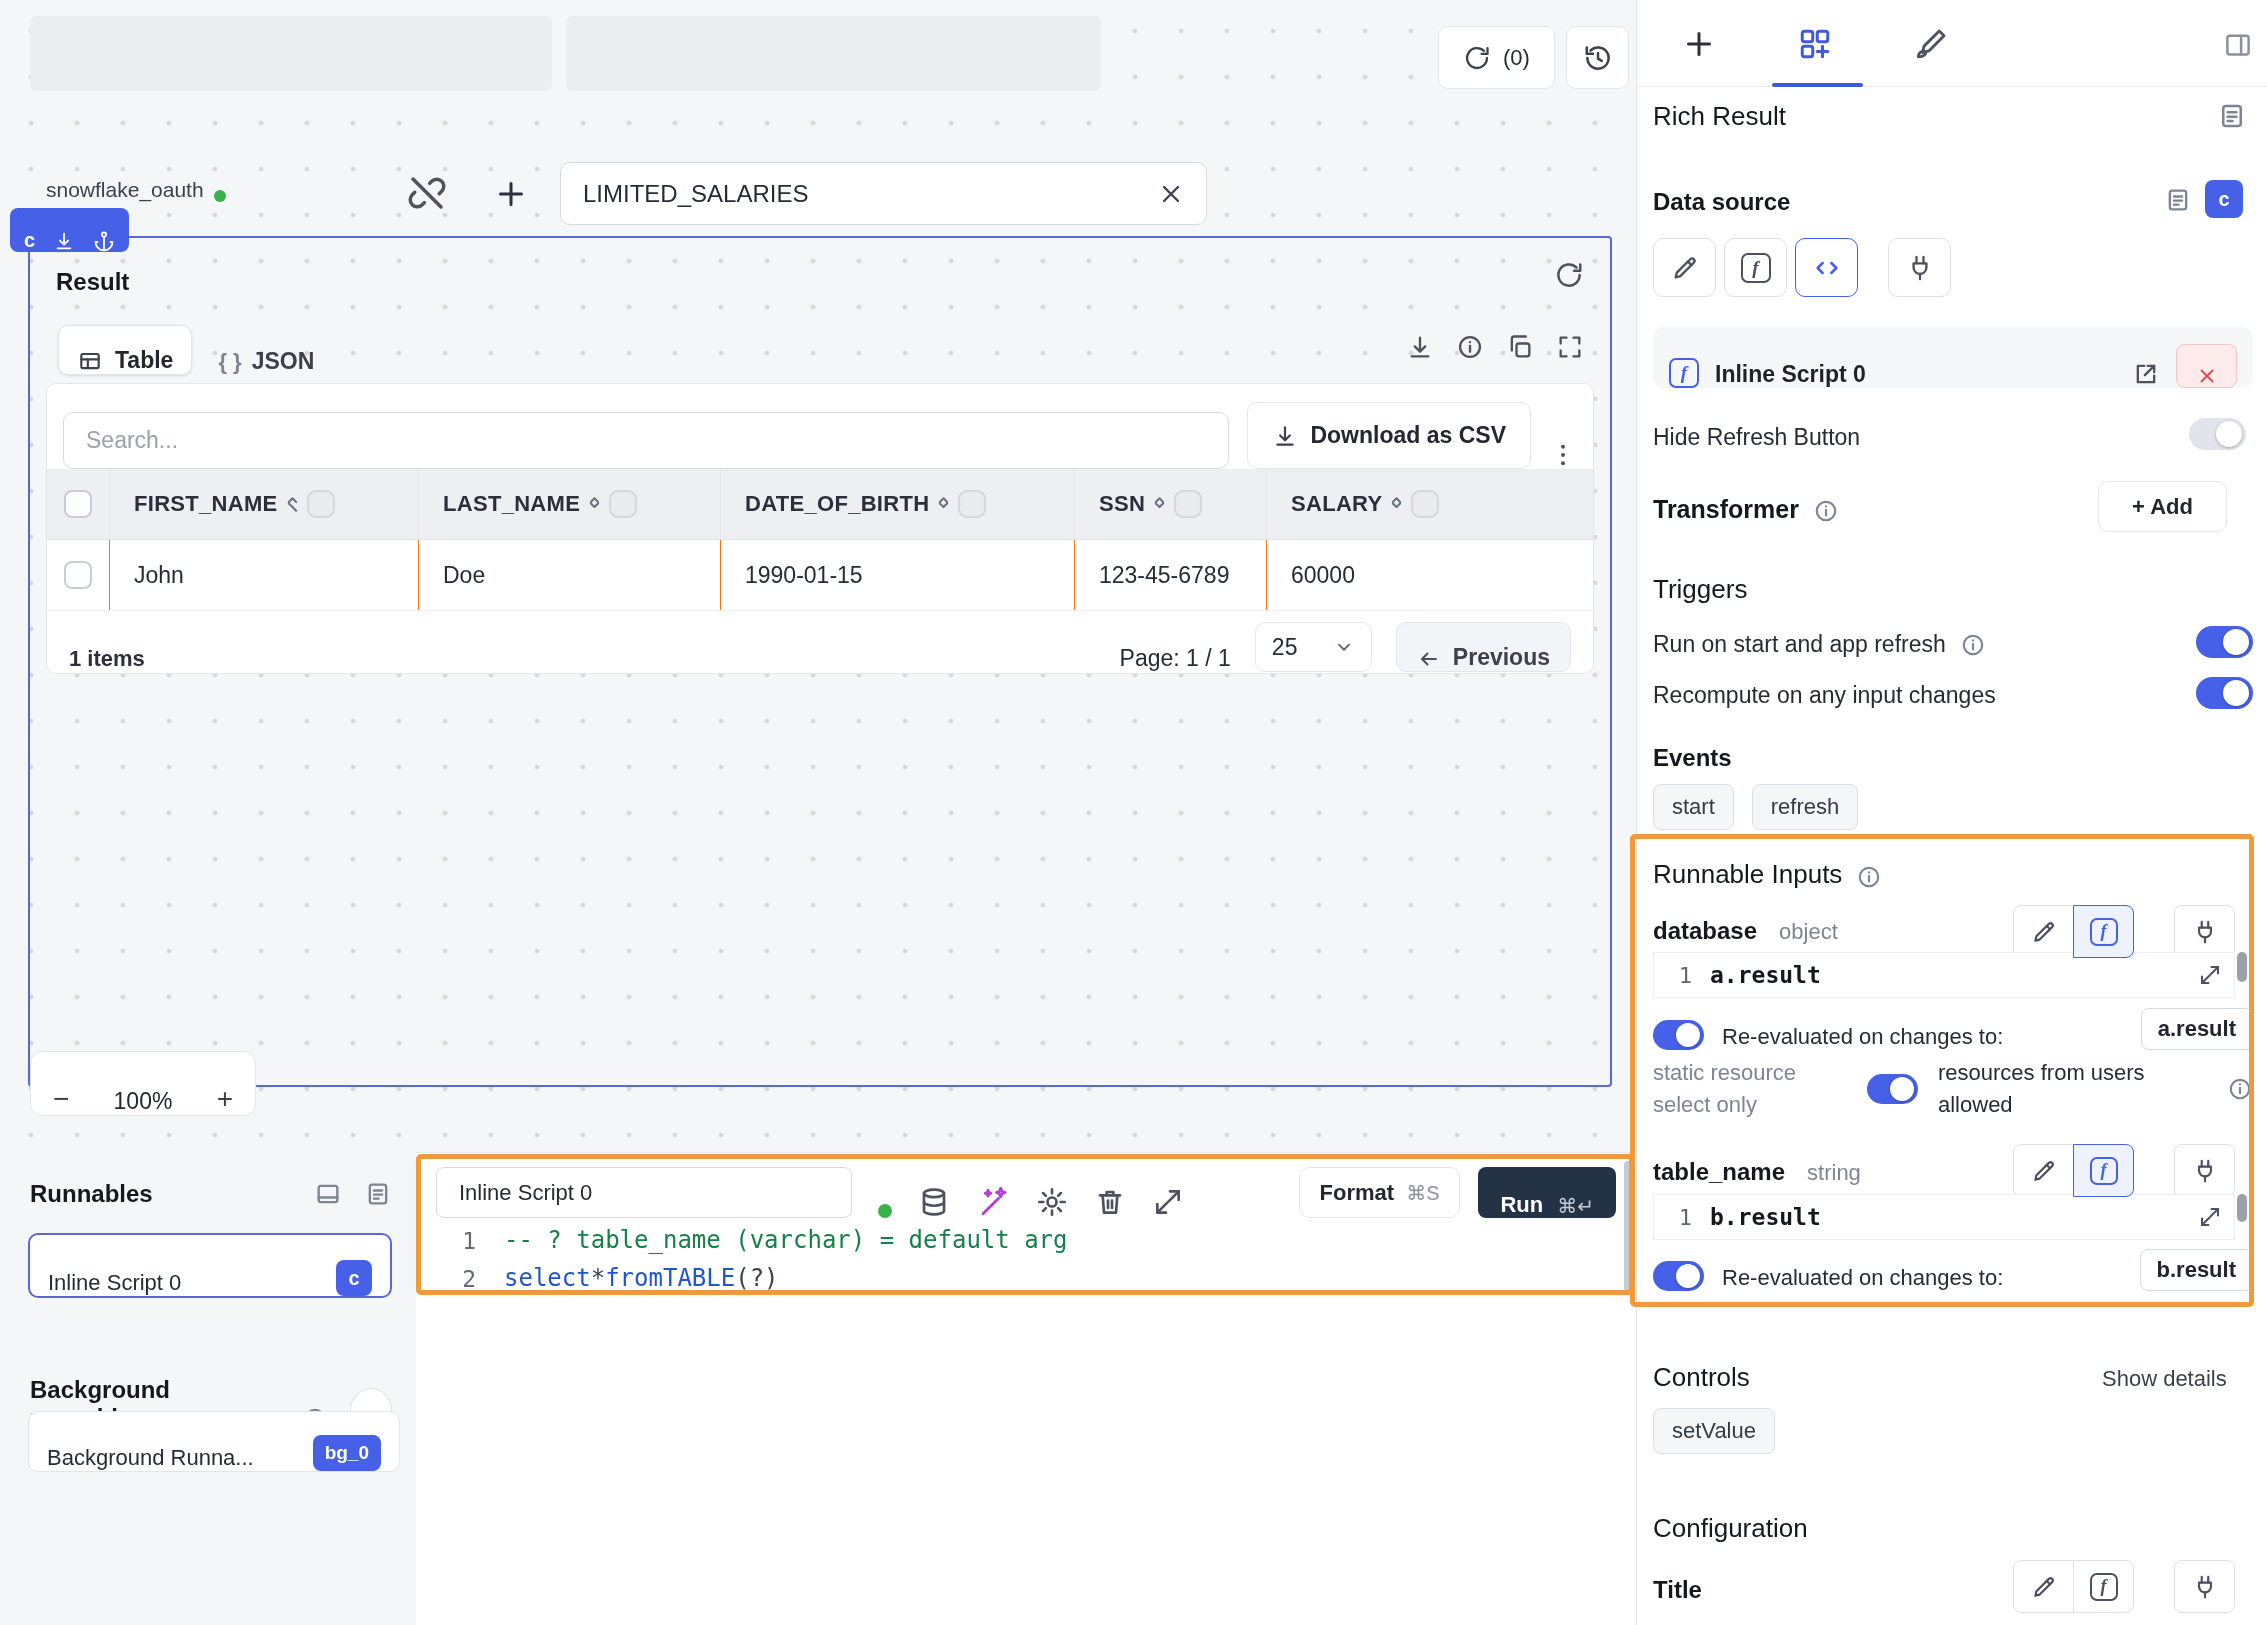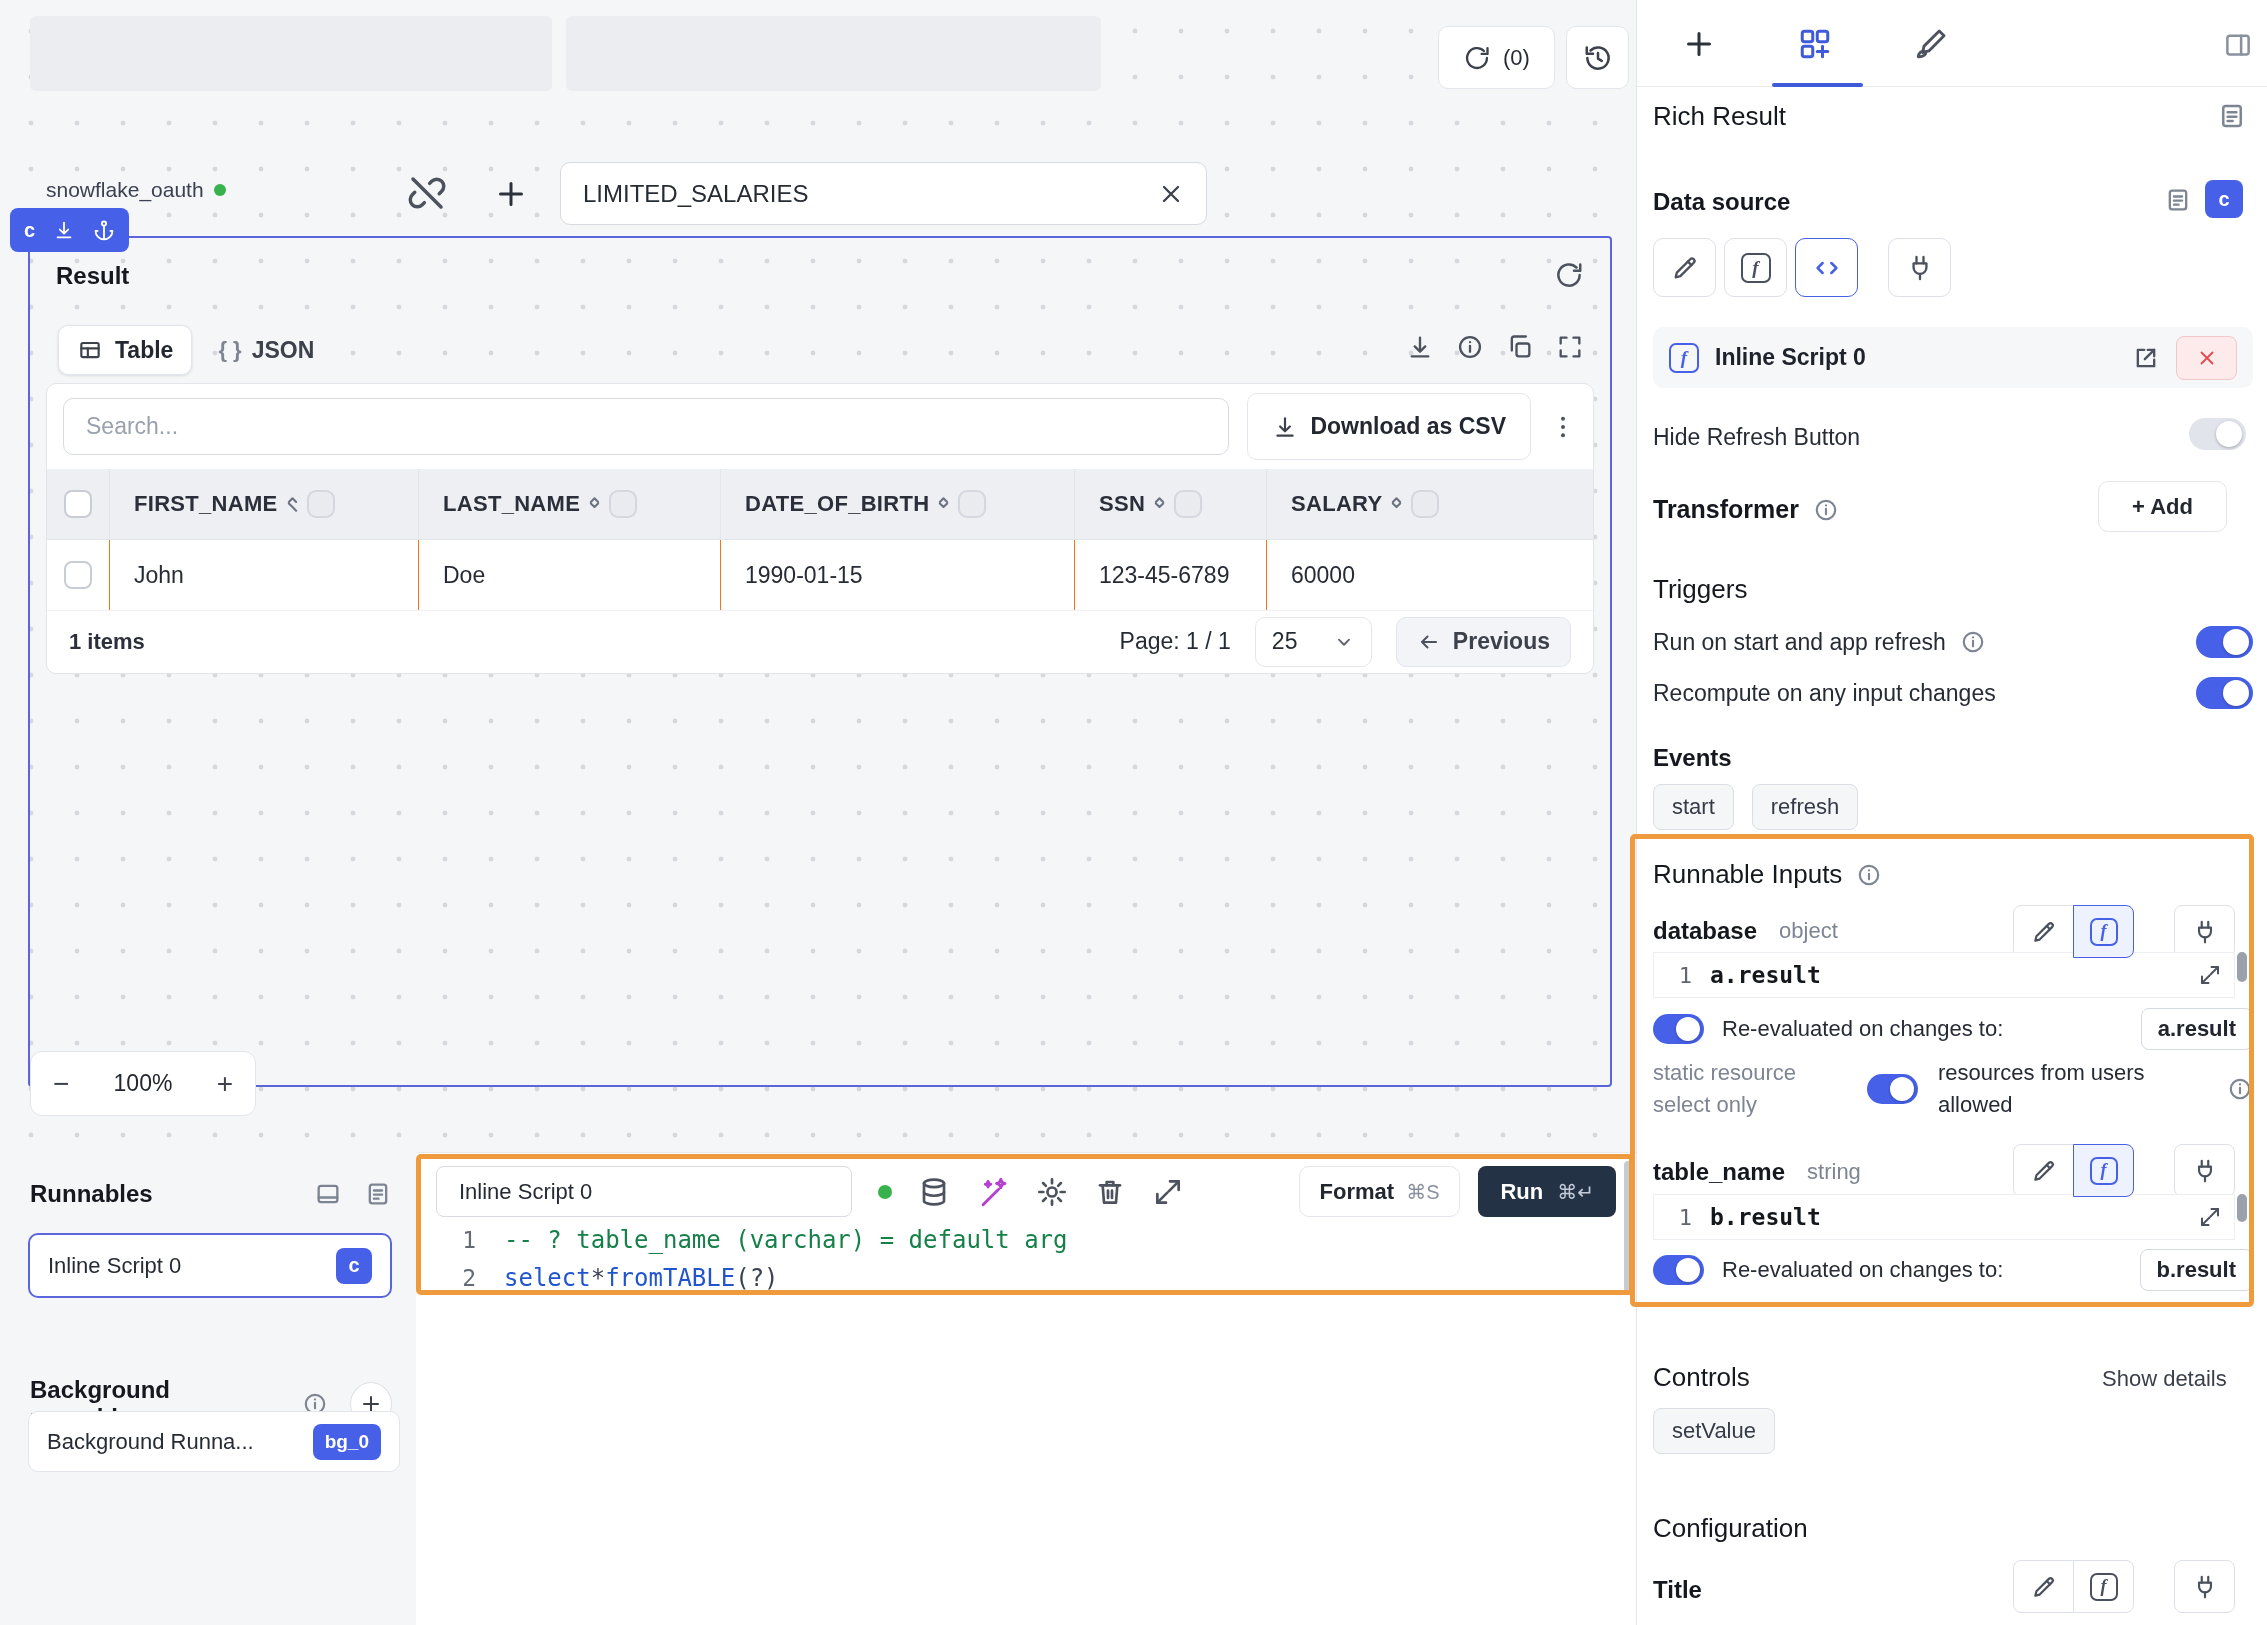--- a/index.html
+++ b/index.html
@@ -1,20 +1,20 @@
 <!DOCTYPE html>
 <html><head>
 <meta charset="utf-8">
 <style>
 *{margin:0;padding:0;box-sizing:border-box}
 html,body{width:2267px;height:1626px}
 body{font-family:"Liberation Sans",sans-serif;background:#f5f6f8;color:#1e222a;overflow:hidden}
 .app{position:relative;width:2267px;height:1626px}
 .abs{position:absolute}
-.row{display:flex;align-items:center}
+.row{display:flex;align-items:flex-end}
 svg.i{fill:none;stroke:currentColor;stroke-width:2;stroke-linecap:round;stroke-linejoin:round;flex:none}
 .dots{background-image:radial-gradient(circle,#d6d8dd 2.4px,transparent 2.6px);background-size:46px 46px;background-position:8px 8px}
 .ghost{background:#ebedf0;border-radius:6px}
 .card{background:#fff;border:1px solid #e2e5ea;border-radius:10px}
 .wbtn{background:#fff;border:1px solid #e3e6ec;border-radius:10px;display:inline-flex;align-items:center;justify-content:center;gap:12px;color:#3c414c}
 .input{background:#fff;border:1px solid #d7dae1;border-radius:10px;font-size:24px;color:#262b34;padding:0 22px;font-family:"Liberation Sans",sans-serif;outline:none}
 .input::placeholder{color:#9aa1ad}
 .tag-blue{background:#4660e8;color:#fff;border-radius:8px;display:inline-flex;align-items:center;justify-content:center;font-weight:bold}
 .toggle{position:relative;border-radius:989px;background:#e1e4ea;flex:none}
 .toggle .knob{position:absolute;top:3px;border-radius:50%;background:#fff;box-shadow:0 1px 3px rgba(20,24,34,.3)}

